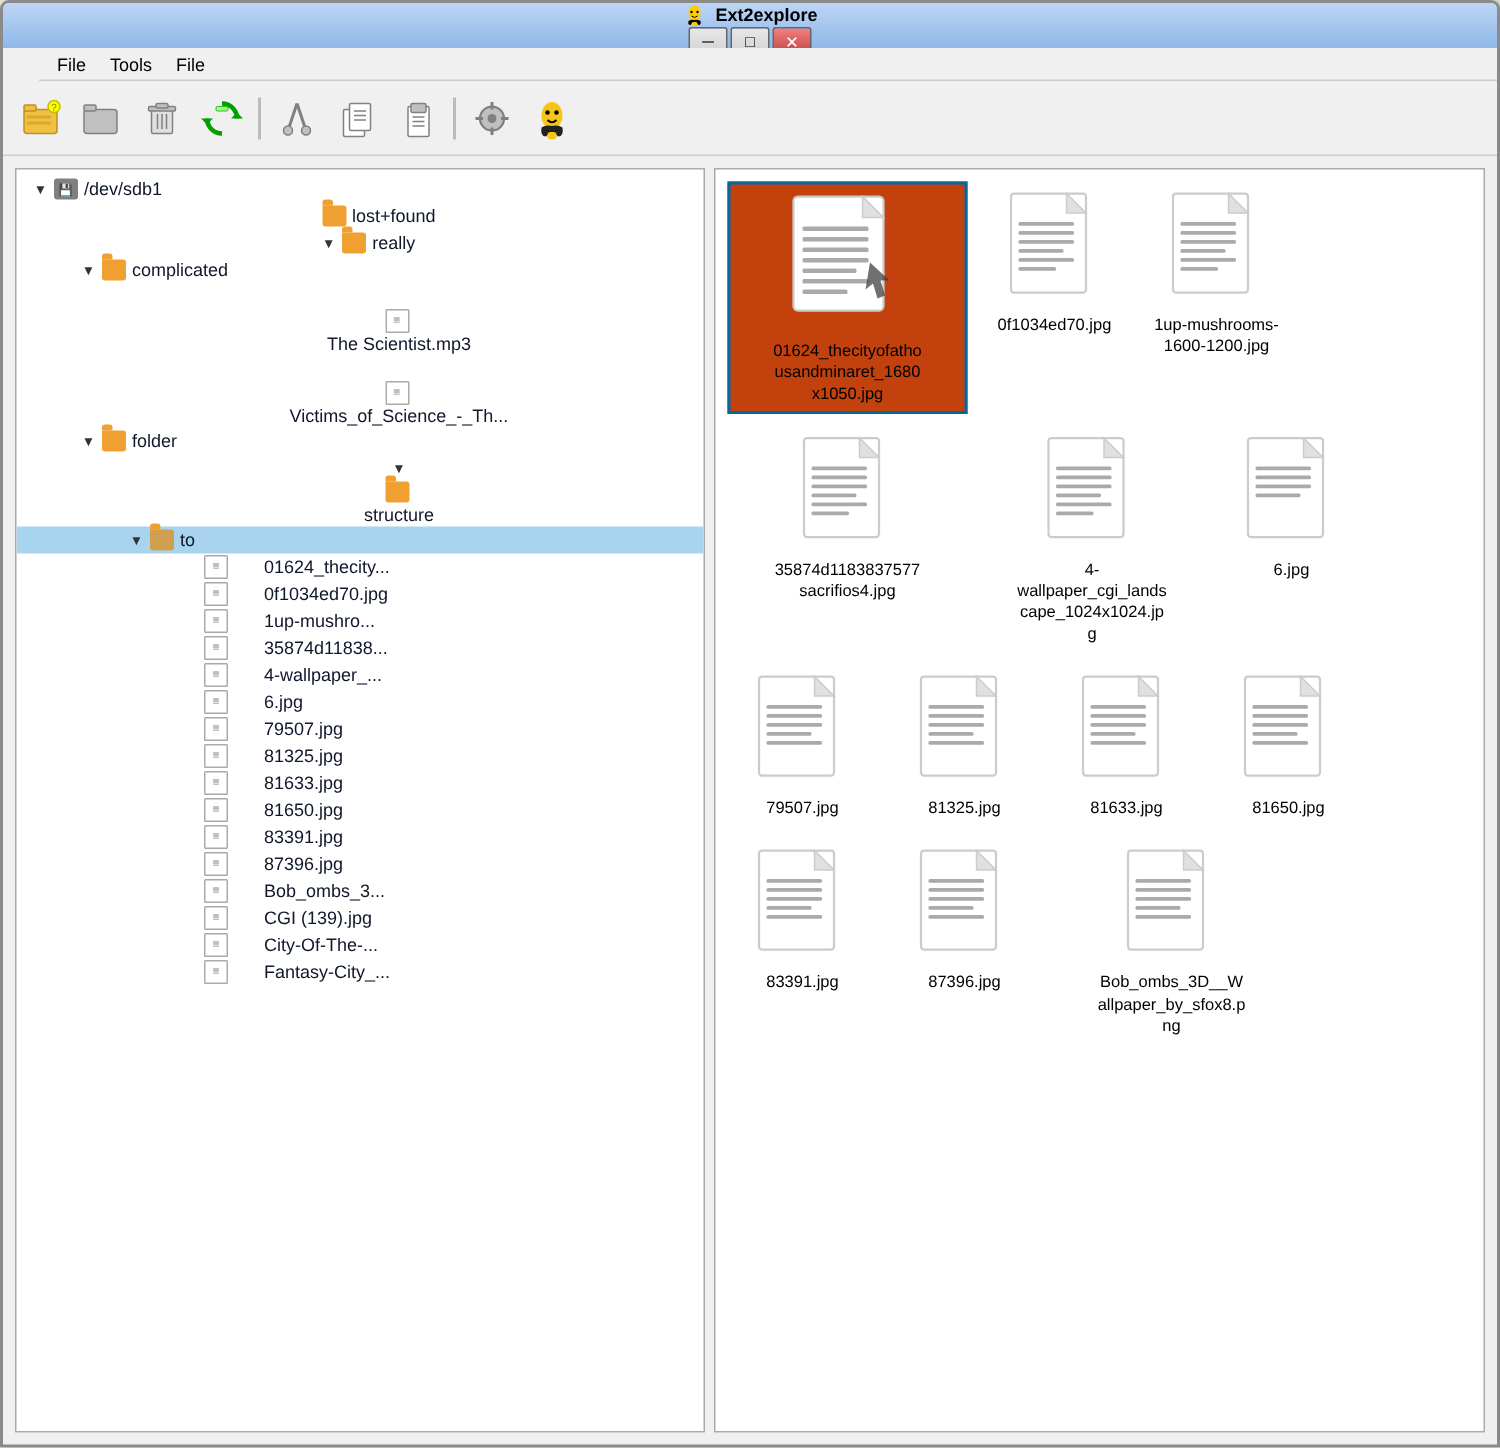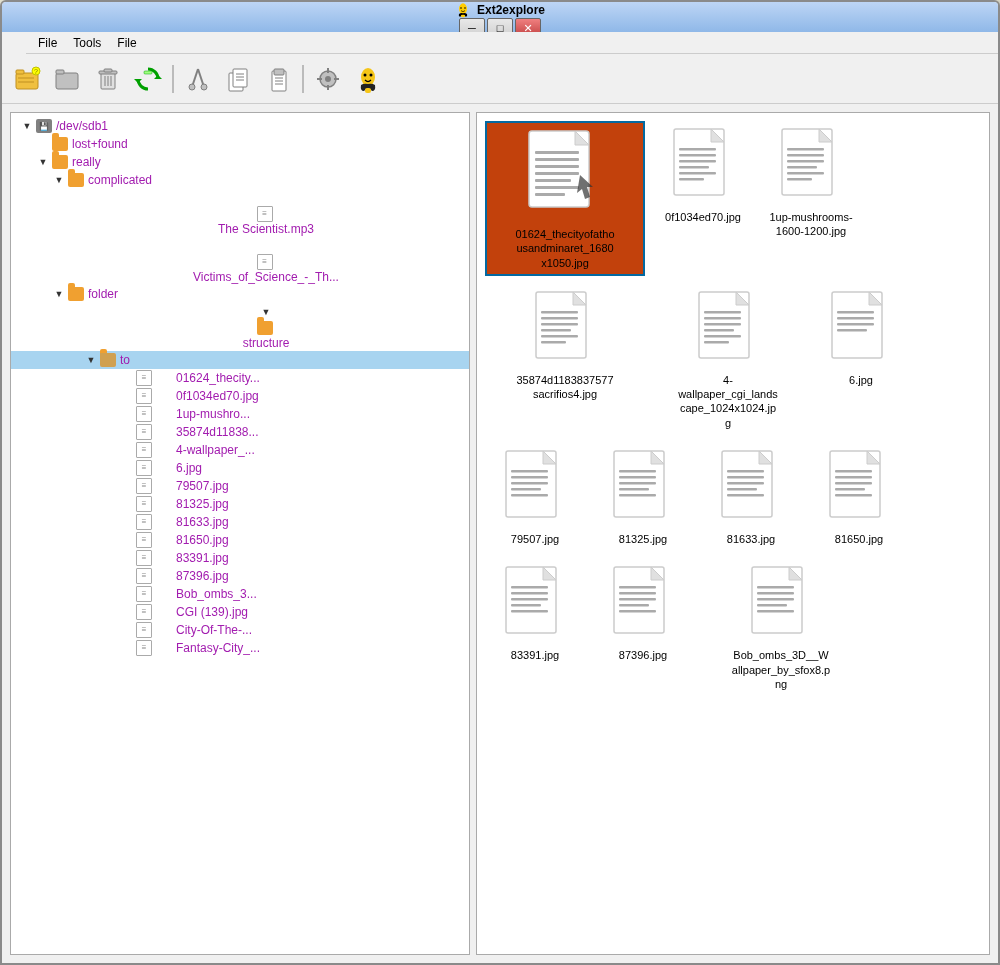--- a/index.html
+++ b/index.html
@@ -203,24 +203,24 @@
       justify-content: center;
     }
     .file-icon-small::after {
       content: '≡';
       font-size: 8px;
       color: #888;
       line-height: 1;
     }
     .tree-label {
       font-size: 12px;
-      color: #a21caf;
+      color: #0f172a;
     }
     .indent-1 { padding-left: 8px; }
-    .indent-2 { padding-left: 24px; }
+    .indent-2 { padding-left: 12px; justify-content: center; }
     .indent-3 { padding-left: 40px; }
     .indent-4 { padding-left: 56px; flex-direction: column; }
     .indent-5 { padding-left: 72px; }
     .indent-6 { padding-left: 88px; gap: 20px; }
 
     
     .file-grid {
       display: flex;
       flex-wrap: wrap;
       padding: 8px;

